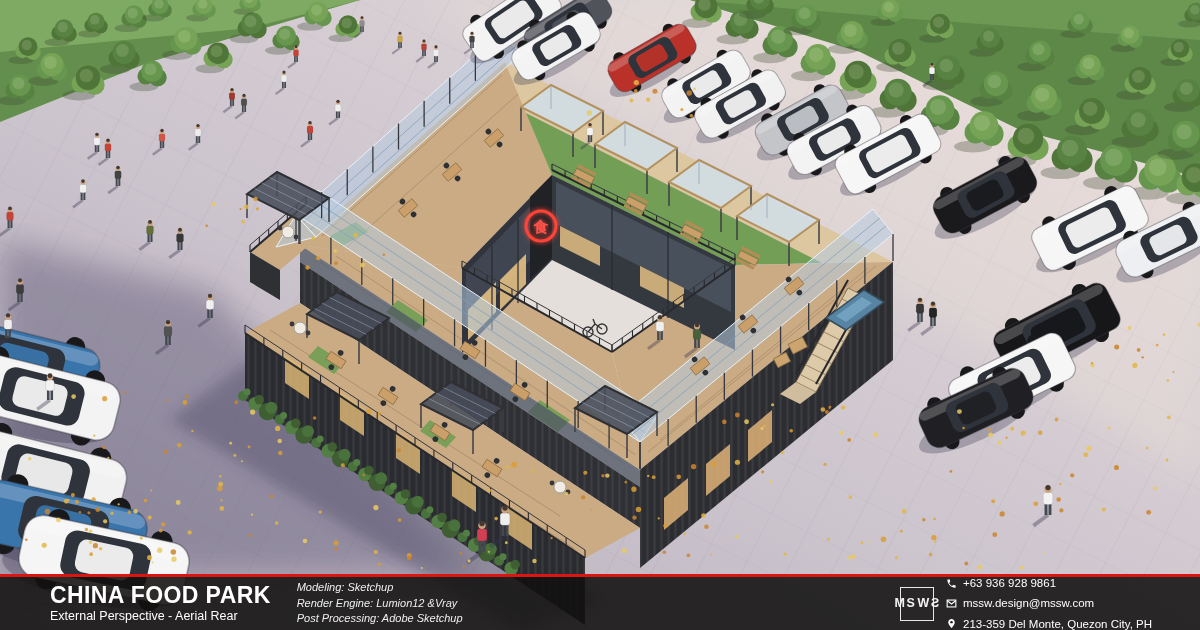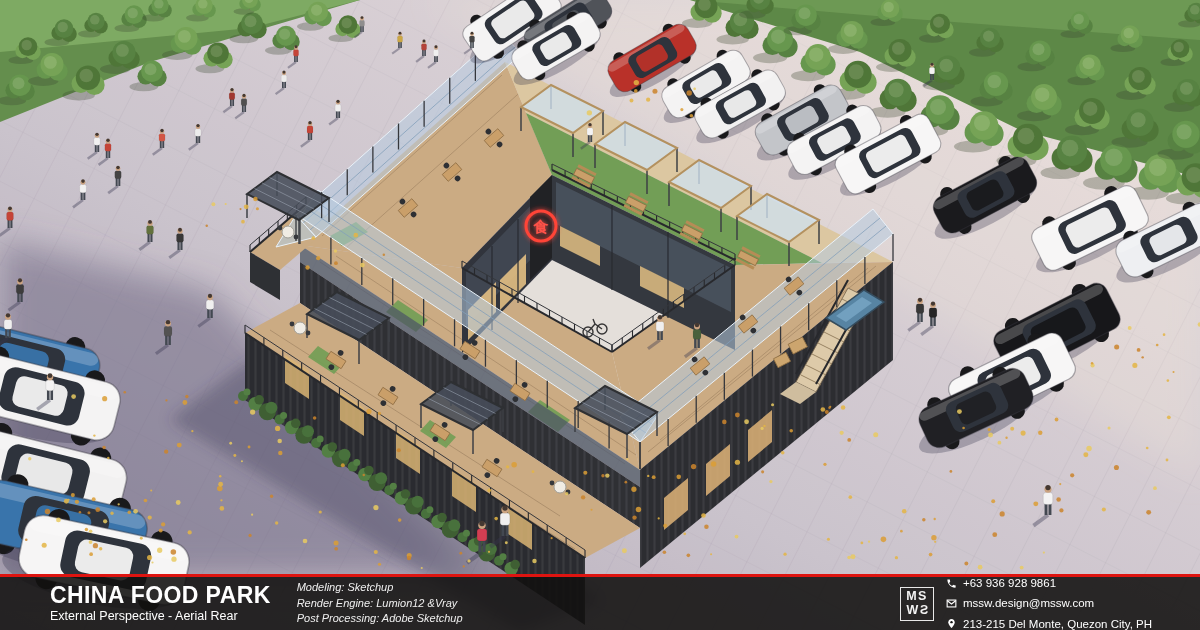--- a/index.html
+++ b/index.html
@@ -9,21 +9,21 @@
   
   .footer{position:absolute;left:0;bottom:0;width:1200px;height:56px;box-sizing:border-box;
           background:rgba(17,16,15,0.88);border-top:3px solid #de1410;
           display:flex;align-items:center;padding:0 48px 0 50px;color:#fff;}
   .f-left{display:flex;flex-direction:column;justify-content:center;}
   .f-title{font-size:23px;font-weight:800;letter-spacing:.4px;line-height:1;white-space:nowrap;}
   .f-sub{font-size:12.5px;font-weight:400;margin-top:3px;line-height:1;white-space:nowrap;}
   .f-credits{margin-left:26px;font-style:italic;font-size:11px;line-height:1.4;color:#efefef;white-space:nowrap;}
   .f-spacer{flex:1;}
   .f-logo{width:34px;height:34px;border:1.6px solid #e8e8e8;box-sizing:border-box;flex:none;
-          display:flex;flex-direction:column;align-items:center;justify-content:center;
+          display:flex;align-items:center;justify-content:center;
           color:#f2f2f2;font-weight:700;font-size:12.5px;line-height:1.05;letter-spacing:1.5px;}
   .f-logo .b{transform:scaleX(-1);display:block;}
   .f-contacts{margin-left:12px;font-size:11.5px;display:flex;flex-direction:column;gap:6px;}
   .c-row{display:flex;align-items:center;gap:6px;line-height:1.25;white-space:nowrap;}
   .c-row svg{width:11px;height:11px;flex:none;position:static;}
 </style>
 </head>
 <body>
 
 <div class="stage">
@@ -1710,17 +1710,17 @@
             <rect x="2.5" y="4.5" width="19" height="15" fill="none" stroke="#fff" stroke-width="2.4"></rect>
             <path d="M3 6l9 7 9-7" fill="none" stroke="#fff" stroke-width="2.4"></path>
           </svg>
       <span>mssw.design@mssw.com</span>
     </div>
     <div class="c-row">
       <svg viewBox="0 0 24 24">
             <path d="M12 2C8 2 5 5 5 9c0 5 7 13 7 13s7-8 7-13c0-4-3-7-7-7z" fill="#fff"></path>
             <circle cx="12" cy="9" r="2.6" fill="#151515"></circle>
           </svg>
-      <span>213-215 Del Monte, Quezon City, PH</span>
+      <span>213-359 Del Monte, Quezon City, PH</span>
     </div>
   </div>
 </div>
 </div>
 
 </body></html>

